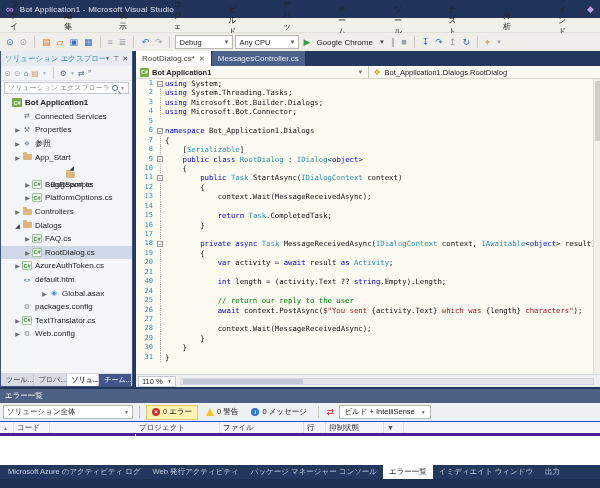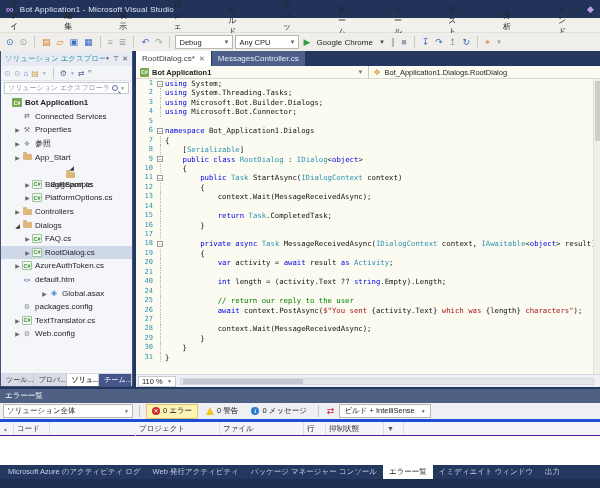--- a/index.html
+++ b/index.html
@@ -94,31 +94,31 @@
 
   .edstatus { height:13px; background:#eef0f4; border-top:1px solid #d5d8e0; display:flex; align-items:center; padding:0 2px; font-size:7.5px; flex:none; }
   .zoomdd { height:11px; background:#fff; border:1px solid #c5c9d4; display:flex; align-items:center; padding:0 3px; width:38px; }
   .zoomdd .caret { margin-left:auto; font-size:5px; color:#666; }
   .hscroll { flex:1; height:7px; margin:0 4px; background:#e4e6ec; border:1px solid #d5d8e0; position:relative; }
   .hscroll .thumb { position:absolute; left:2px; top:0; width:120px; height:5px; background:#c3c7d2; }
 
   
   .errorlist { height:78px; flex:none; display:flex; flex-direction:column; background:#f5f6f9; border-top:2px solid #24375e; }
   .errheader { height:14px; background:#4e6084; color:#fff; display:flex; align-items:center; padding:0 5px; font-size:7.5px; flex:none; }
-  .errtoolbar { height:19px; background:#eef0f4; display:flex; align-items:center; padding:0 3px; gap:3px; flex:none; border-bottom:3px solid #1d4ed8; }
+  .errtoolbar { height:19px; background:#eef0f4; display:flex; align-items:center; padding:0 3px; gap:3px; flex:none; border-bottom:1px solid #1d4ed8; }
   .scopedd { width:130px; height:14px; background:#fff; border:1px solid #b8b8b1; display:flex; align-items:center; padding:0 3px; font-size:7.5px; }
   .scopedd .caret { margin-left:auto; font-size:5px; color:#666; }
   .sevbtn { height:15px; display:flex; align-items:center; gap:3px; padding:0 5px; font-size:7.5px; color:#222; }
   .sevbtn.on { background:#fdf3b4; border:1px solid #e3c863; }
   .ic-err { width:8px; height:8px; border-radius:50%; background:#d02b2b; color:#fff; font-size:6px; line-height:8px; text-align:center; font-weight:bold; flex:none; }
   .ic-warn { width:0; height:0; border-left:4.5px solid transparent; border-right:4.5px solid transparent; border-bottom:8px solid #f5c41e; position:relative; flex:none; }
   .ic-info { width:8px; height:8px; border-radius:50%; background:#2e7ad0; color:#fff; font-size:6px; line-height:8px; text-align:center; font-weight:bold; font-style:italic; flex:none; }
   .swapicon { font-size:9px; color:#c23; padding:0 2px; }
   .srcdd { height:14px; background:#fff; border:1px solid #b8b8b1; display:flex; align-items:center; padding:0 4px; font-size:7.5px; gap:6px; }
-  .errcols { height:14px; display:flex; background:#f4f5f8; border-bottom:1px solid #4c1d95; flex:none; font-size:7.5px; color:#333; }
+  .errcols { height:14px; display:flex; background:#f4f5f8; border-bottom:3px solid #4c1d95; flex:none; font-size:7.5px; color:#333; }
   .ecol { display:flex; align-items:center; padding:0 3px; border-right:1px solid #dcdfe6; height:100%; overflow:hidden; white-space:nowrap; }
   .errbody { flex:1; background:#fff; }
   .funnel { color:#555; font-size:7px; }
 
   
   .bottomtabs { height:14px; flex:none; background:#24375e; display:flex; align-items:stretch; padding-left:2px; font-size:7.5px; }
   .btab { display:flex; align-items:center; padding:0 6px; color:#c6d0e4; white-space:nowrap; }
   .btab.active { background:#fff; color:#1e1e1e; }
   .statusstub { height:9px; background:#1d2e52; flex:none; }
 </style>

